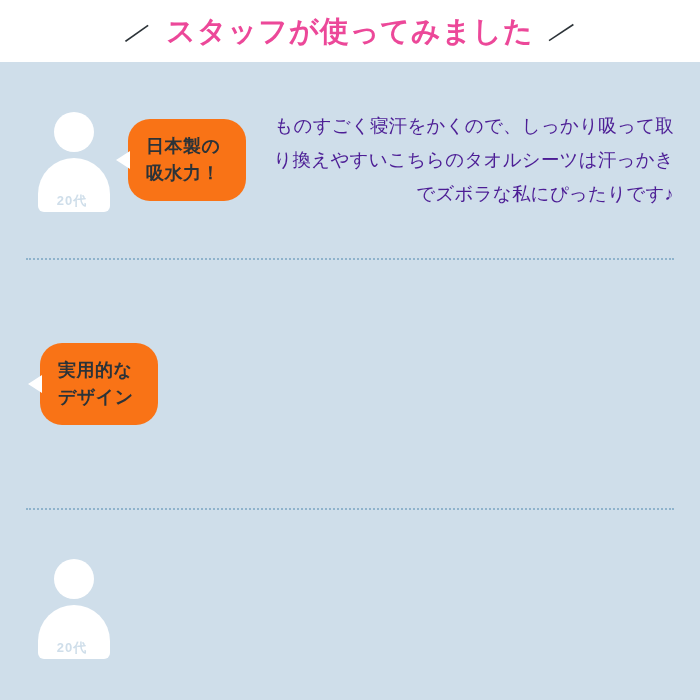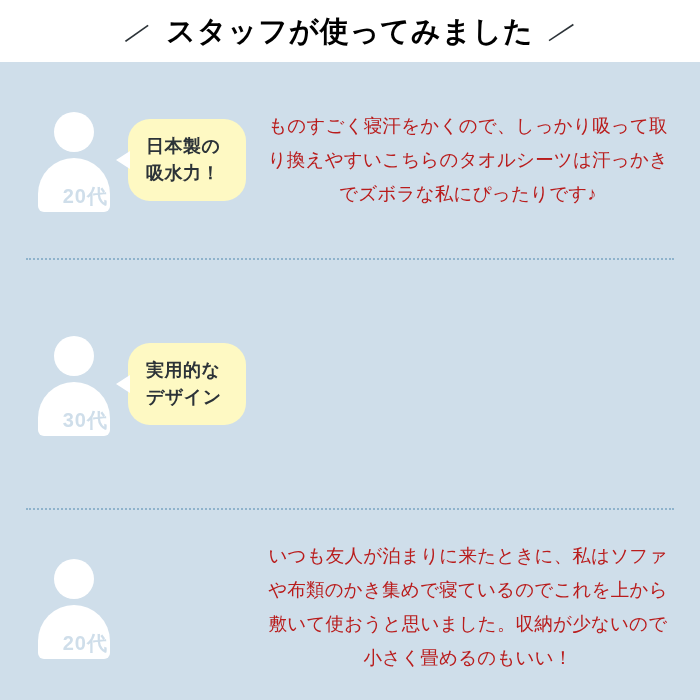--- a/index.html
+++ b/index.html
@@ -25,21 +25,21 @@
     height: 62px;
     display: flex;
     align-items: center;
     justify-content: center;
     background: #ffffff;
     gap: 16px;
   }
   .header-title {
     font-size: 29px;
     font-weight: bold;
-    color: #000000;
+    color: #ec4899;
     letter-spacing: 1px;
     line-height: 1;
   }
   .slash {
     font-size: 26px;
     color: #2c3338;
     font-weight: normal;
     display: inline-block;
   }
   .slash.left  { transform: rotate(14deg) scaleX(-1); }
@@ -102,30 +102,30 @@
     width: 72px;
     height: 54px;
     background: #ffffff;
     border-radius: 36px 36px 6px 6px;
   }
   .avatar .age {
     position: absolute;
     left: 0;
     bottom: 2px;
     width: 72px;
-    text-align: right;
-    font-size: 20px;
+    text-align: center;
+    font-size: 13px;
     color: #cfdeea;
     font-weight: bold;
     letter-spacing: 1px;
     z-index: 3;
   }
   .bubble {
     position: relative;
-    background: #fef9c3;
+    background: #f97316;
     border-radius: 22px;
     padding: 14px 18px;
     margin-left: 16px;
     min-width: 118px;
     box-sizing: border-box;
   }
   .bubble:before {
     content: "";
     position: absolute;
     left: -12px;
@@ -145,25 +145,25 @@
     letter-spacing: 0.5px;
     white-space: pre-line;
     text-align: left;
   }
 
   
   .comment {
     flex: 1 1 auto;
     font-size: 18.5px;
     line-height: 1.85;
-    color: #b91c1c;
+    color: #4c1d95;
     letter-spacing: 0.2px;
     padding-left: 6px;
     padding-right: 4px;
-    text-align: center;
+    text-align: right;
   }
 </style>
 </head>
 <body>
 
 <div class="page">
 
   <div class="header">
     <span class="slash left">＼</span>
     <span class="header-title">スタッフが使ってみました</span>
@@ -184,39 +184,33 @@
 吸水力！</div>
         </div>
       </div>
       <div class="comment">ものすごく寝汗をかくので、しっかり吸って取り換えやすいこちらのタオルシーツは汗っかきでズボラな私にぴったりです♪</div>
     </div>
 
     <div class="divider"></div>
 
     <div class="row r2">
       <div class="person-block">
-        <div class="avatar">
-          <div class="head"></div>
-          <div class="body"></div>
-          <div class="age">30代</div>
-        </div>
         <div class="bubble">
           <div class="bubble-text">実用的な
 デザイン</div>
         </div>
       </div>
     </div>
 
     <div class="divider"></div>
 
     <div class="row r3">
       <div class="person-block">
         <div class="avatar">
           <div class="head"></div>
           <div class="body"></div>
           <div class="age">20代</div>
         </div>
       </div>
-      <div class="comment">いつも友人が泊まりに来たときに、私はソファや布類のかき集めで寝ているのでこれを上から敷いて使おうと思いました。収納が少ないので小さく畳めるのもいい！</div>
     </div>
 
   </div>
 </div>
 
 </body></html>

